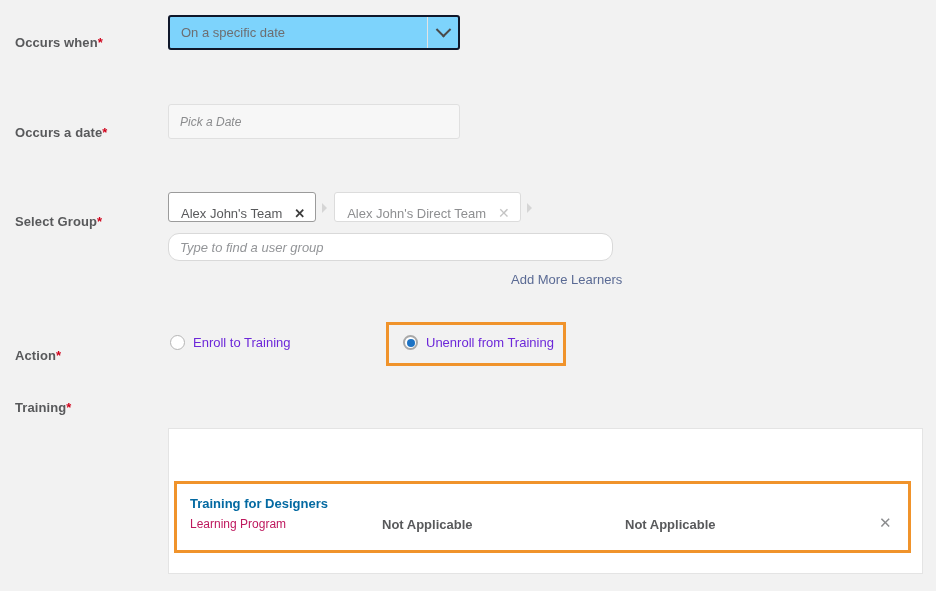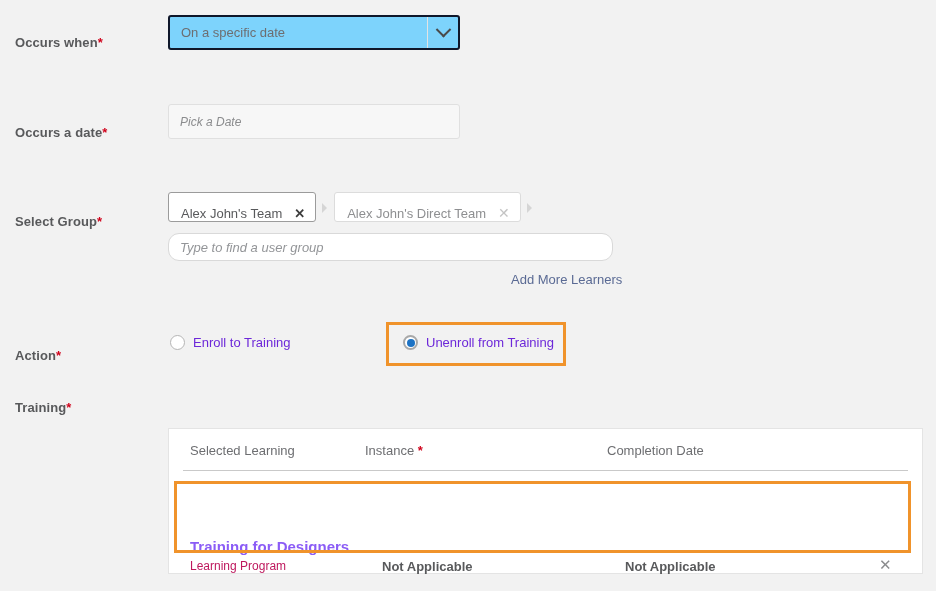--- a/index.html
+++ b/index.html
@@ -273,23 +273,23 @@
     position: relative;
     height: 103px;
   }
   .cell {
     position: absolute;
     white-space: nowrap;
   }
   .cell-title {
     left: 21px;
     top: 67px;
-    font-size: 15px;
-    font-weight: bold;
-    color: #8b5cf6;
+    font-size: 13px;
+    font-weight: bold;
+    color: #0369a1;
   }
   .cell-sub {
     left: 21px;
     top: 88px;
     font-size: 12px;
     color: #be185d;
   }
   .cell-inst {
     left: 213px;
     top: 88px;
@@ -376,28 +376,20 @@
   </div>
 
   <div class="hl-box" id="hl-radio"></div>
 
   <div class="field-label" style="top:400px;text-align:center;">
     <span>Training</span><span class="req-tight">*</span>
   </div>
 
 
   <div class="table-panel">
-    <div class="thead">
-      <div class="th th-c0">Selected Learning</div>
-      <div class="th th-c1">
-        <span>Instance</span>
-        <span class="req">*</span>
-      </div>
-      <div class="th th-c2">Completion Date</div>
-    </div>
 
     <div class="trow">
       <div class="cell cell-title">Training for Designers</div>
       <div class="cell cell-sub">Learning Program</div>
       <div class="cell cell-inst">Not Applicable</div>
       <div class="cell cell-comp">Not Applicable</div>
       <div class="cell cell-x">✕</div>
     </div>
   </div>
 

